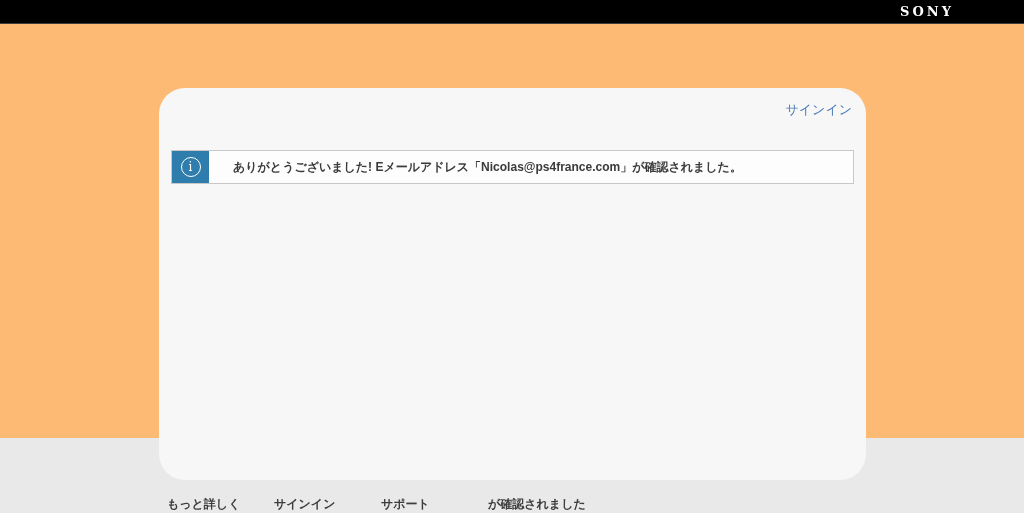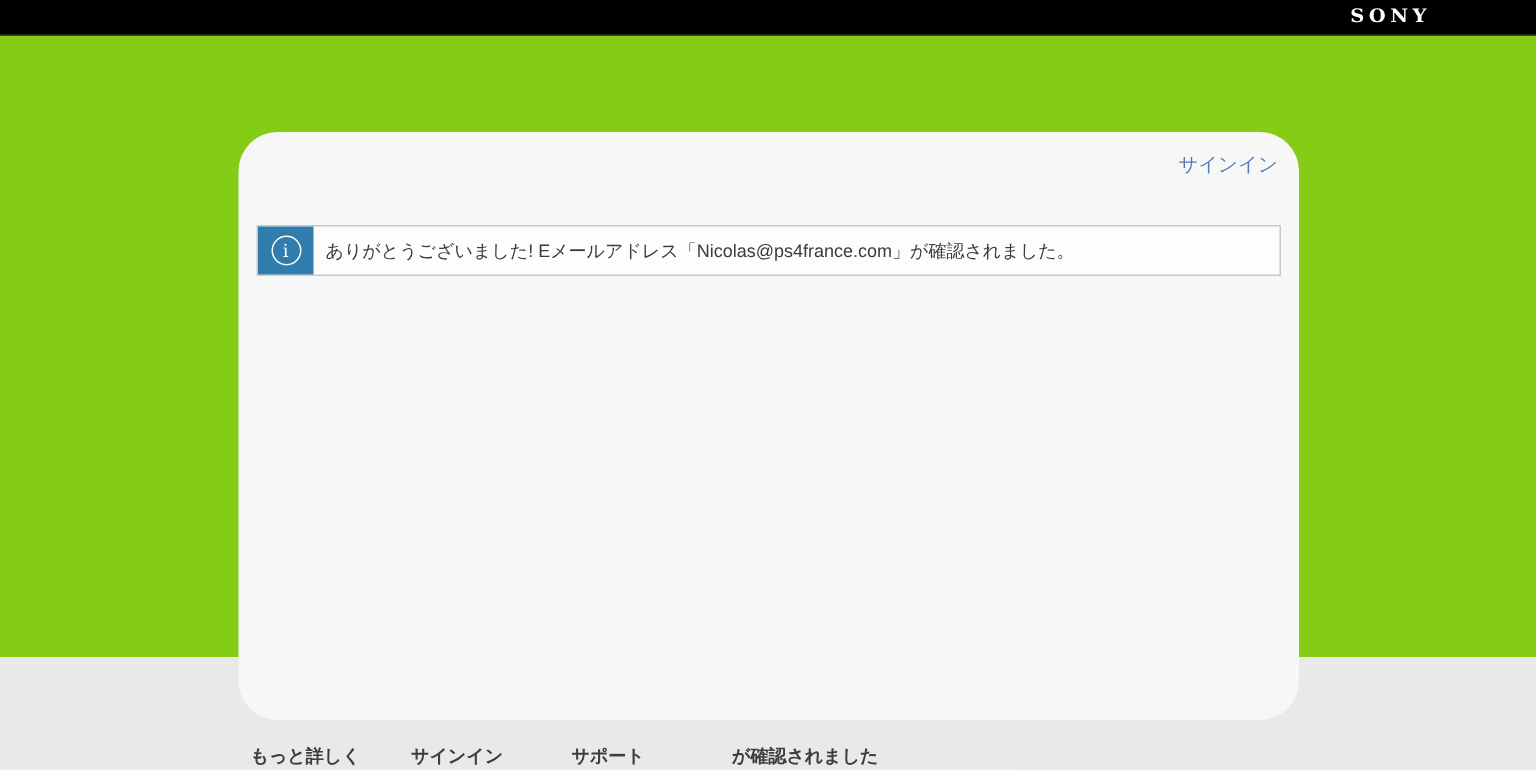--- a/index.html
+++ b/index.html
@@ -2,21 +2,21 @@
 <html><head>
 <meta charset="utf-8">
 <style>
   * { margin: 0; padding: 0; box-sizing: border-box; }
   html, body {
     width: 1024px; height: 513px;
     overflow: hidden;
     font-family: "Liberation Sans", "DejaVu Sans", sans-serif;
     background: #e9e9e9;
   }
-  .page { position: relative; width: 1024px; height: 438px; background: #84cc16; }
+  .page { position: relative; width: 1024px; height: 438px; background: #fdba74; }
 
   
   .topbar {
     position: absolute; left: 0; top: 0;
     width: 1024px; height: 24px;
     background: #000;
     border-bottom: 1px solid #3c3c3c;
   }
   .brand {
     position: absolute; right: 70px; top: 4px;
@@ -69,24 +69,24 @@
     border-radius: 50%;
     display: flex; align-items: center; justify-content: center;
     color: #ffffff;
     font-family: "DejaVu Serif", "Liberation Serif", serif;
     font-size: 12px;
     line-height: 1;
   }
   .notice-message {
     flex: 1;
     display: flex; align-items: center;
-    padding-left: 8px;
+    padding-left: 24px;
     color: #3b3b3b;
     font-size: 12px;
-    font-weight: normal;
+    font-weight: bold;
     text-align: right;
   }
 
   
   .footer-links {
     position: absolute; left: 167px; top: 496px;
     display: flex;
   }
   .footer-link {
     width: 107px;

